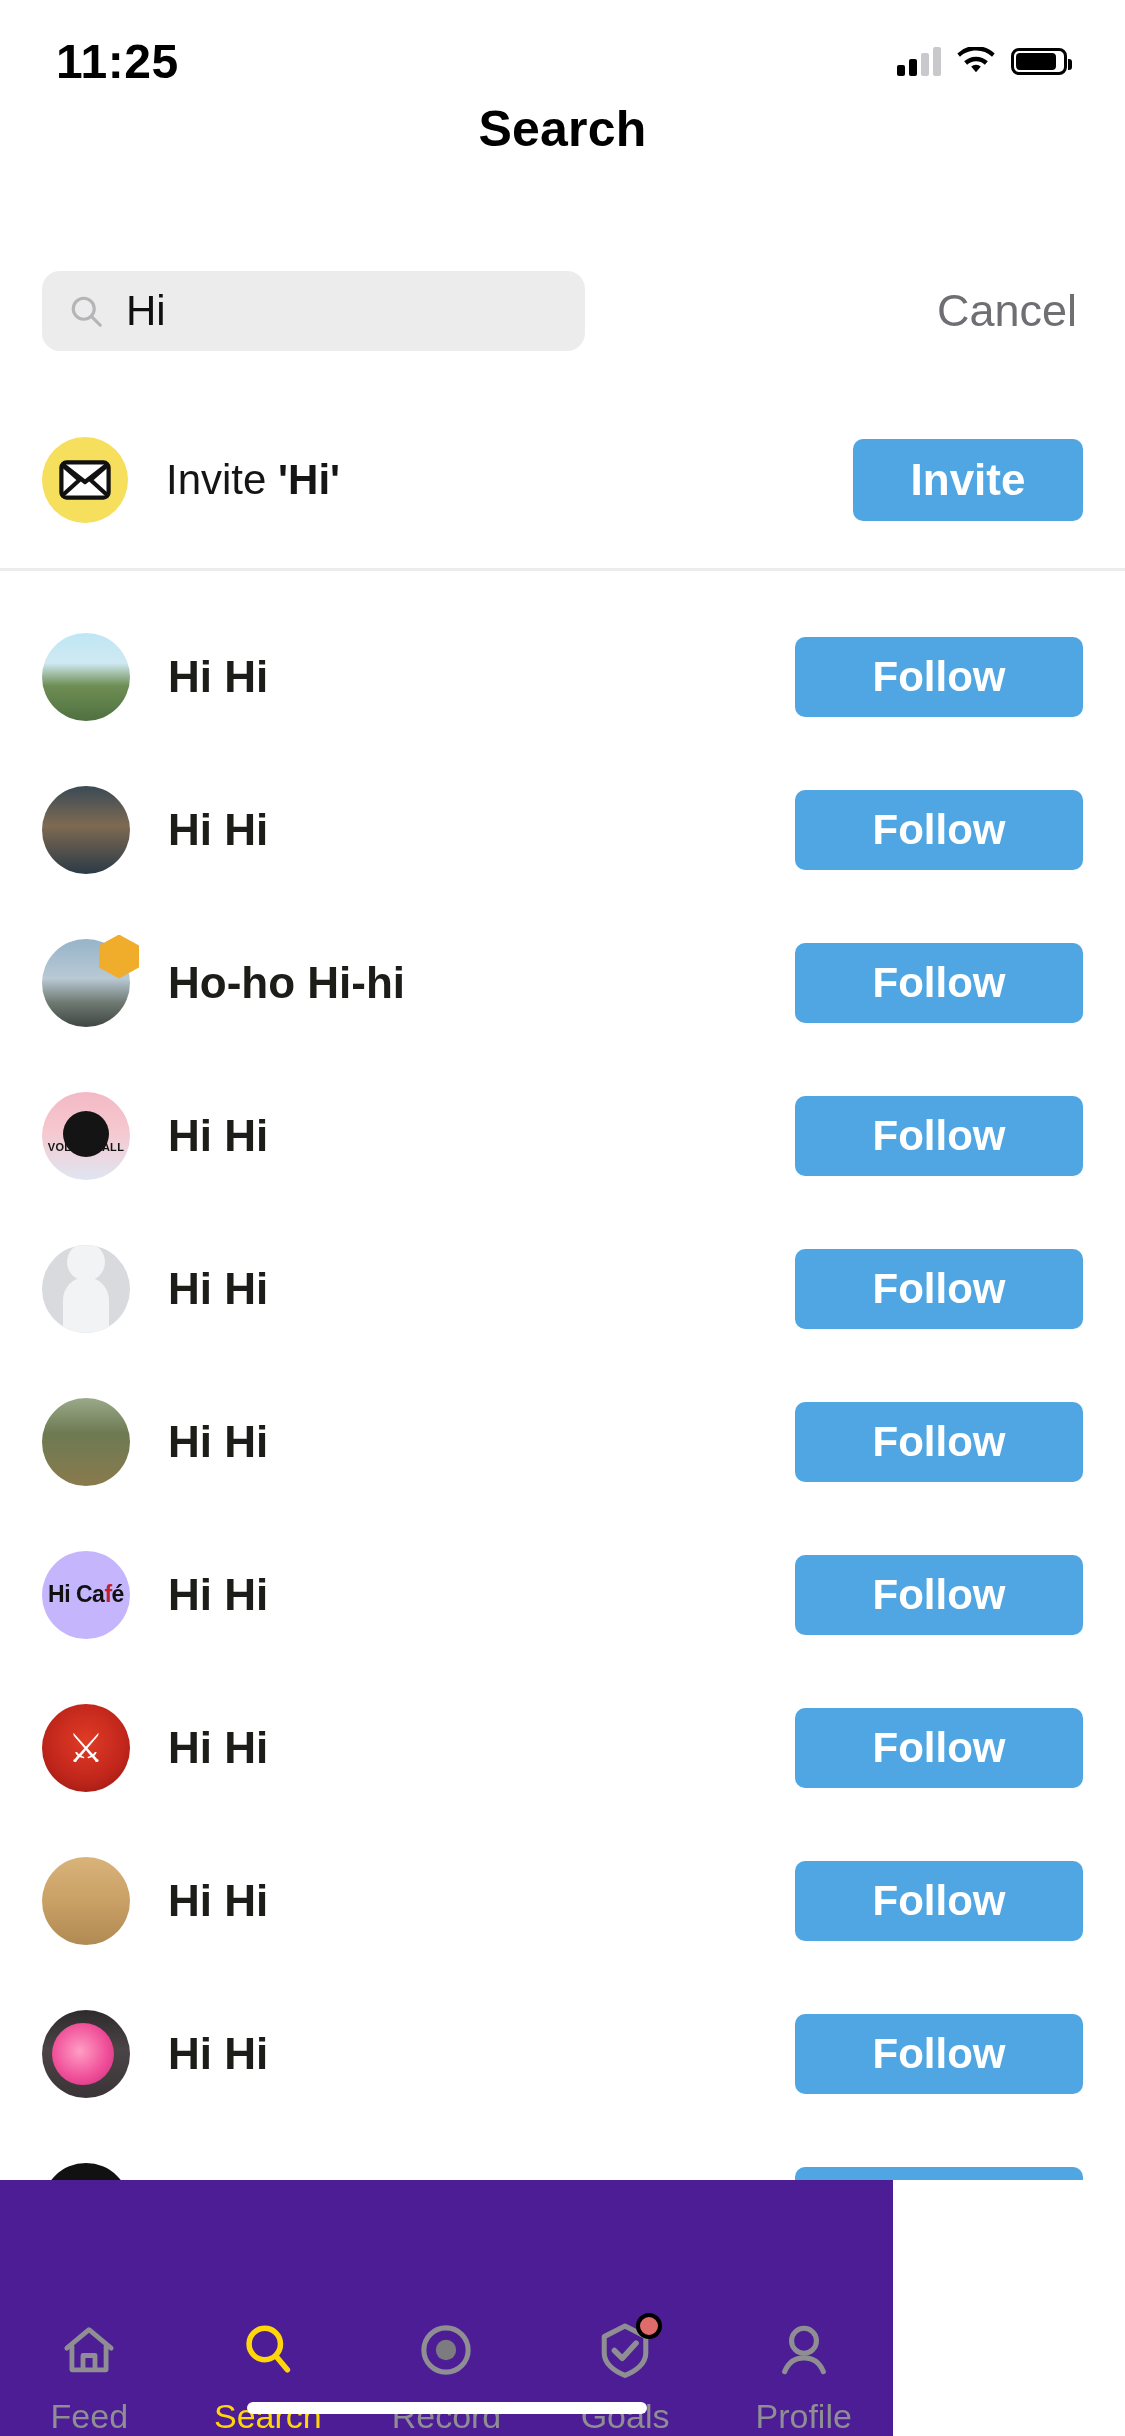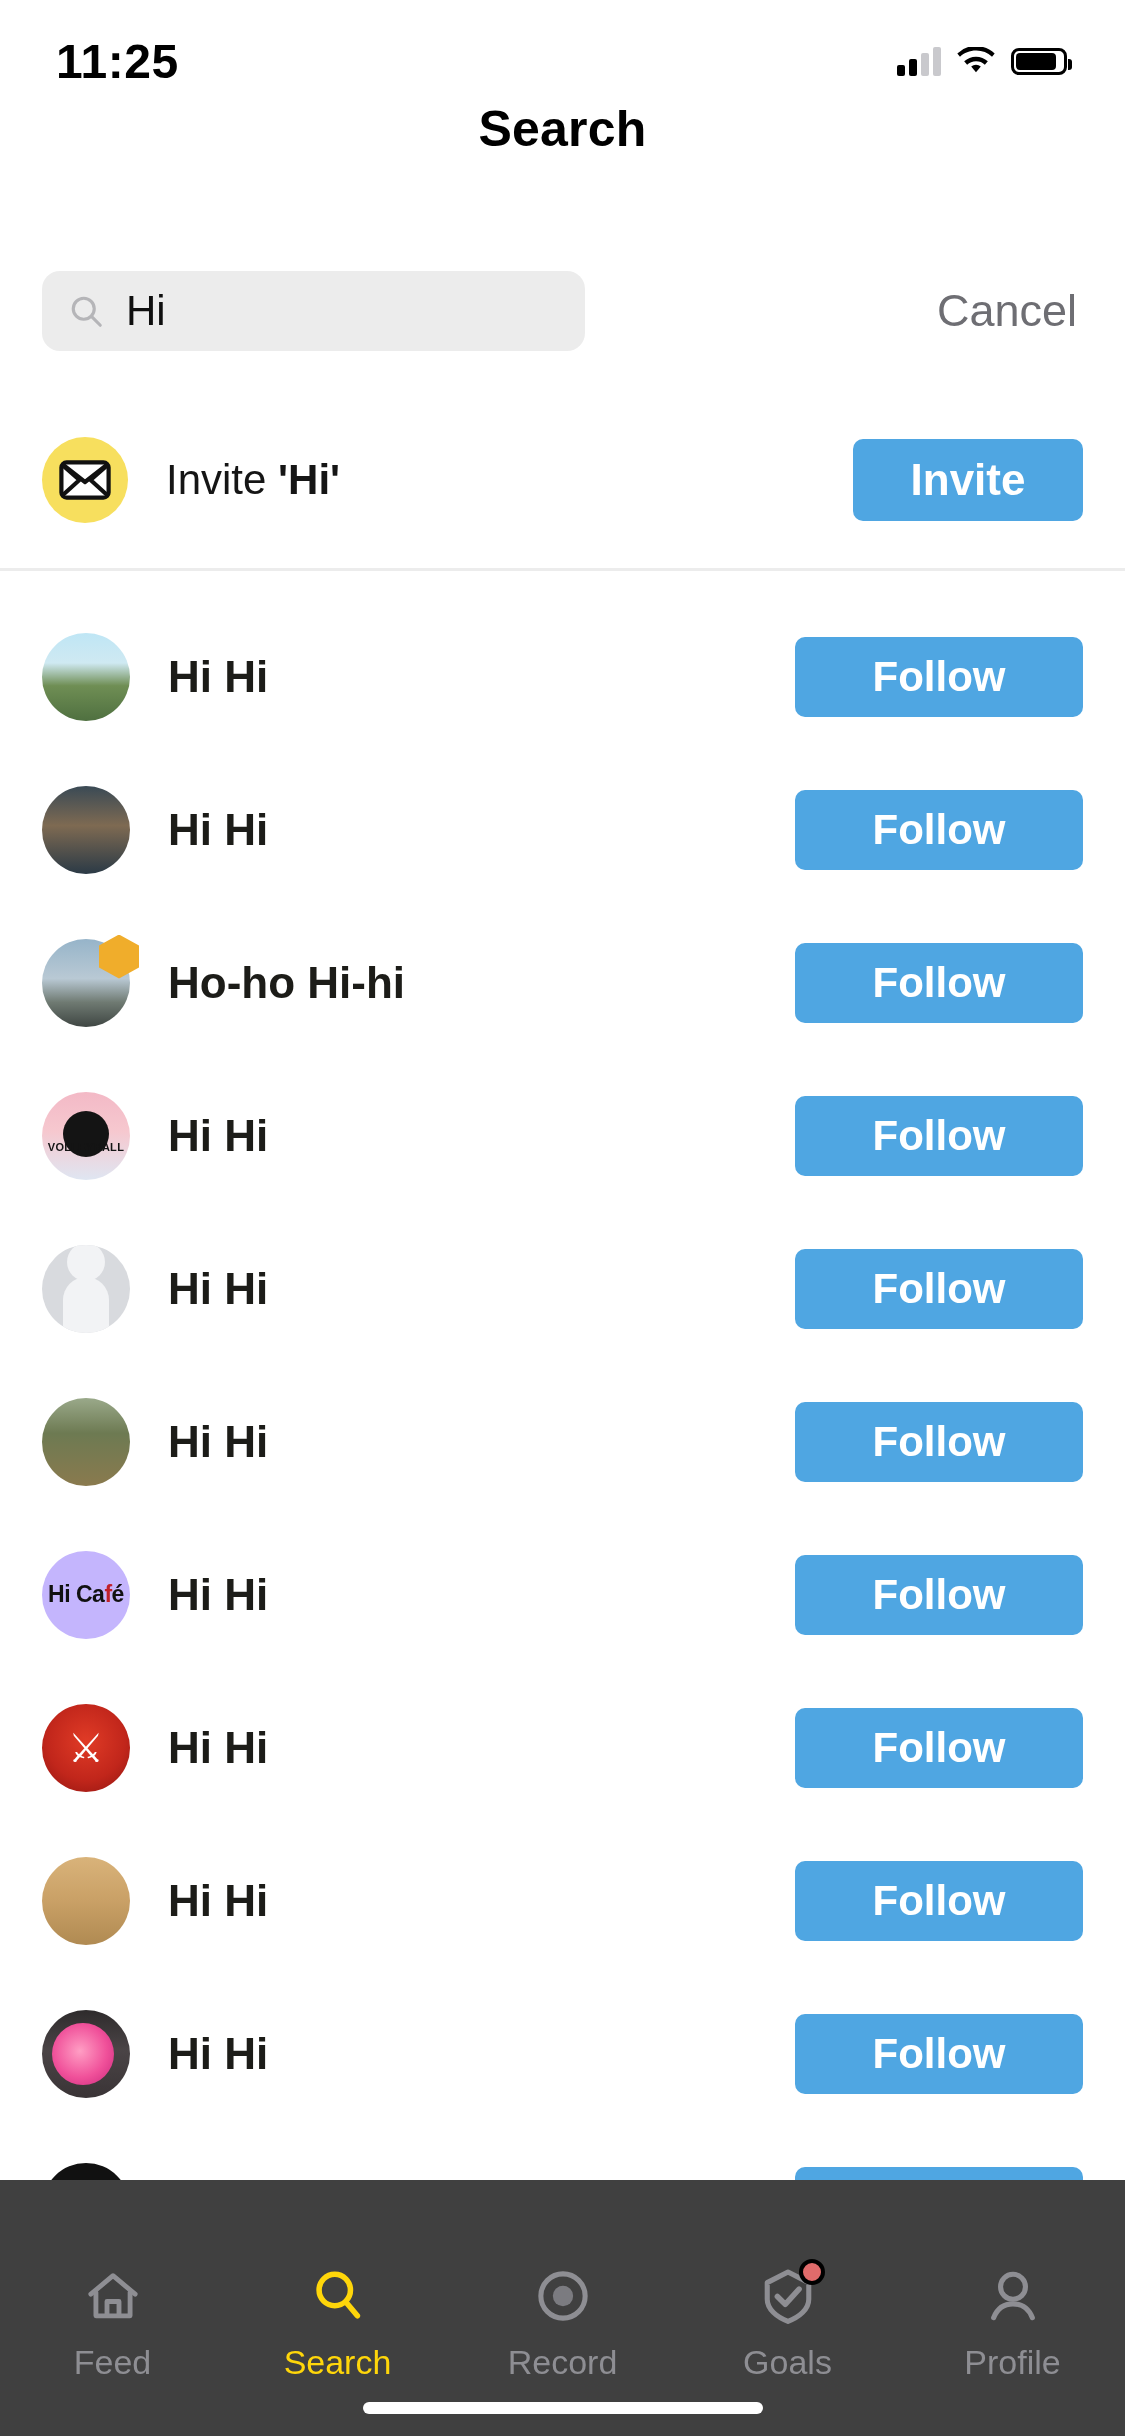--- a/index.html
+++ b/index.html
@@ -145,22 +145,22 @@
   .cafe-txt em{ font-style:normal; color:#c0202a; }
   .rose{
     width:62px; height:62px; border-radius:50%;
     background:radial-gradient(circle at 45% 45%,#ff9ec4 0%,#f0519a 55%,#c9247a 100%);
     margin-left:-6px;
   }
   .eagle{ font-size:40px; color:#fff; line-height:1; }
 
   
   .tabbar{
-    position:absolute; bottom:0; left:0; width:1125px; height:256px;
-    background:#404040; display:flex; align-items:center; padding-top:28px;
+    position:absolute; bottom:0; left:0; width:893px; height:256px;
+    background:#4c1d95; display:flex; align-items:flex-end; padding-top:28px;
   }
   .tab{
     flex:1; display:flex; flex-direction:column; align-items:center; gap:14px;
     cursor:pointer; position:relative;
   }
   .tab-ico{ width:66px; height:66px; display:flex; align-items:center; justify-content:center; position:relative; }
   .tab-label{ font-size:34px; color:#8e8e93; font-weight:400; }
   .tab.active .tab-label{ color:#FFD60A; }
   .reddot{
     position:absolute; right:-4px; top:-4px; width:26px; height:26px;

